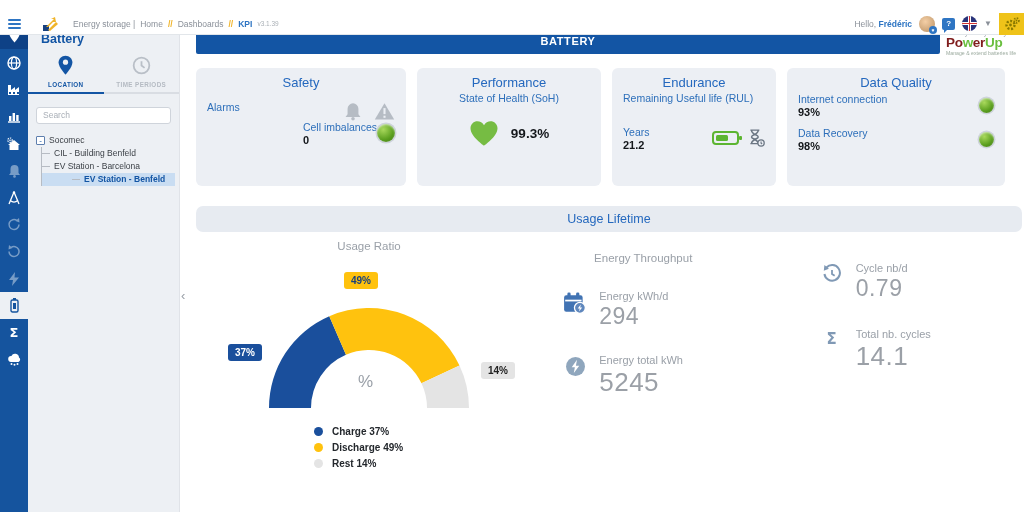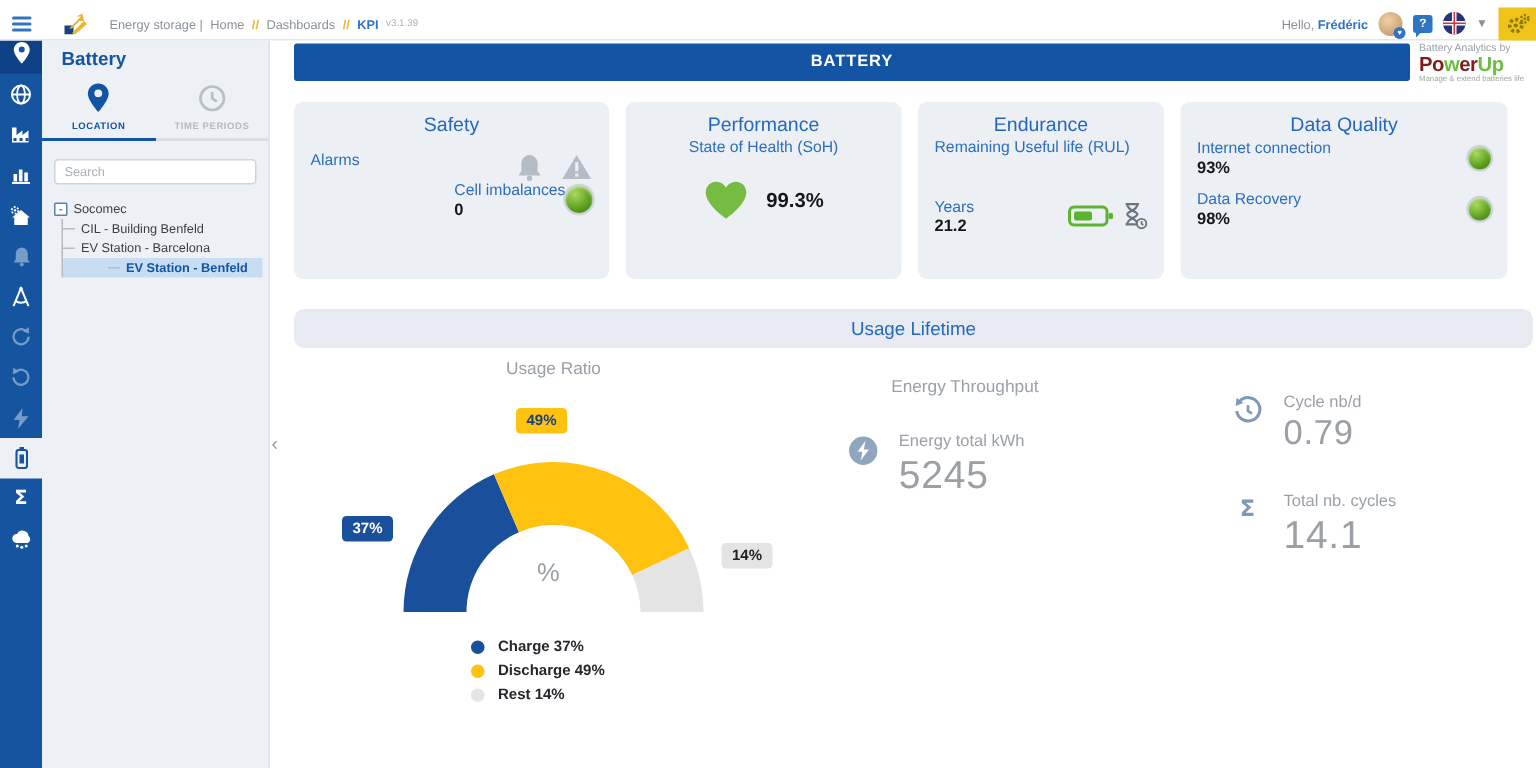--- a/index.html
+++ b/index.html
@@ -1,20 +1,20 @@
 <!DOCTYPE html>
 <html><head>
 <meta charset="utf-8">
 <style>
   * { margin:0; padding:0; box-sizing:border-box; }
   html,body { width:1024px; height:512px; font-family:"Liberation Sans", sans-serif; background:#fff; overflow:hidden; }
   .stage { position:relative; width:1024px; height:512px; background:#fff; }
 
   
-  .topbar { position:absolute; left:0; top:5px; width:1024px; height:22px; background:#fff; border-bottom:1px solid #e2e6ea; display:flex; align-items:center; z-index:5; }
+  .topbar { position:absolute; left:0; top:13px; width:1024px; height:22px; background:#fff; border-bottom:1px solid #e2e6ea; display:flex; align-items:center; z-index:5; }
   .hamburger { width:28px; display:flex; flex-direction:column; gap:2px; align-items:center; cursor:pointer; }
   .hamburger span { width:13px; height:2px; background:#2e75c3; border-radius:1px; }
   .applogo { width:17px; height:14px; margin-left:14px; position:relative; }
   .crumbs { margin-left:14px; font-size:8.5px; color:#8a9099; display:flex; align-items:center; gap:5px; }
   .crumbs .sep { color:#f0b429; font-weight:bold; }
   .crumbs .kpi { color:#2e75c3; font-weight:bold; }
   .crumbs .ver { font-size:6.5px; color:#aab0b6; }
   .top-right { margin-left:auto; display:flex; align-items:center; gap:7px; height:100%; }
   .hello { font-size:8.5px; color:#8a9099; }
   .hello b { color:#2e75c3; font-weight:bold; }
@@ -354,21 +354,21 @@
           <svg width="30" height="27" viewBox="0 0 24 22">
               <path d="M12 21S1 13.6 1 6.8C1 3.2 3.8 1 6.6 1 8.8 1 10.9 2.2 12 4.2 13.1 2.2 15.2 1 17.4 1 20.2 1 23 3.2 23 6.8 23 13.6 12 21 12 21z" fill="#76bc43"></path>
             </svg>
           <span class="soh-val">99.3%</span>
         </div>
       </div>
 
       <div class="card card-endur">
         <div class="card-title">Endurance</div>
         <div class="lbl" style="margin-top:2px;">Remaining Useful life (RUL)</div>
-        <div class="row-between" style="margin-top:28px;">
+        <div class="row-between" style="margin-top:22px;">
           <span>
             <div class="lbl">Years</div>
             <div class="val">21.2</div>
           </span>
           <span class="endur-icons">
             <svg width="30" height="16" viewBox="0 0 30 16">
                 <rect x="1" y="2" width="25" height="12" rx="3" fill="none" stroke="#5cb531" stroke-width="2"></rect>
                 <rect x="27" y="6" width="3" height="4" rx="1" fill="#5cb531"></rect>
                 <rect x="4" y="5" width="12" height="6" rx="1.5" fill="#5cb531"></rect>
               </svg>
@@ -428,20 +428,36 @@
             </div>
           <div class="legend-item">
               <span class="legend-dot" style="background: rgb(228, 228, 228);"></span>
               <span class="legend-label">Rest 14%</span>
             </div>
         </div>
       </div>
 
       <div class="metric-col energy-col">
         <div class="metric-title">Energy Throughput</div>
+        <div class="metric">
+          <span class="mi">
+            <svg width="24" height="23" viewBox="0 0 22 21">
+                <rect x="1" y="3" width="17" height="15" rx="2" fill="#4173b3"></rect>
+                <rect x="4" y="0.5" width="3" height="5" rx="1.2" fill="#4173b3"></rect>
+                <rect x="12" y="0.5" width="3" height="5" rx="1.2" fill="#4173b3"></rect>
+                <rect x="2" y="7" width="15" height="1.6" fill="#fff"></rect>
+                <circle cx="15.5" cy="14.5" r="5" fill="#5f87bd" stroke="#fff" stroke-width="1.2"></circle>
+                <polygon points="16.3,11.5 13.5,15 15.3,15 14.7,17.8 17.6,14.1 15.7,14.1" fill="#fff"></polygon>
+              </svg>
+          </span>
+          <span>
+            <div class="m-label">Energy kWh/d</div>
+            <div class="m-value">294</div>
+          </span>
+        </div>
         <div class="metric" style="margin-top:24px;">
           <span class="mi">
             <svg width="21" height="21" viewBox="0 0 20 20">
                 <circle cx="10" cy="10" r="9" fill="#8fa6bd"></circle>
                 <polygon points="11.4,3.6 6.4,10.6 9.4,10.6 8.4,16.2 13.6,9.2 10.4,9.2" fill="#fff"></polygon>
               </svg>
           </span>
           <span>
             <div class="m-label">Energy total kWh</div>
             <div class="m-value big">5245</div>

